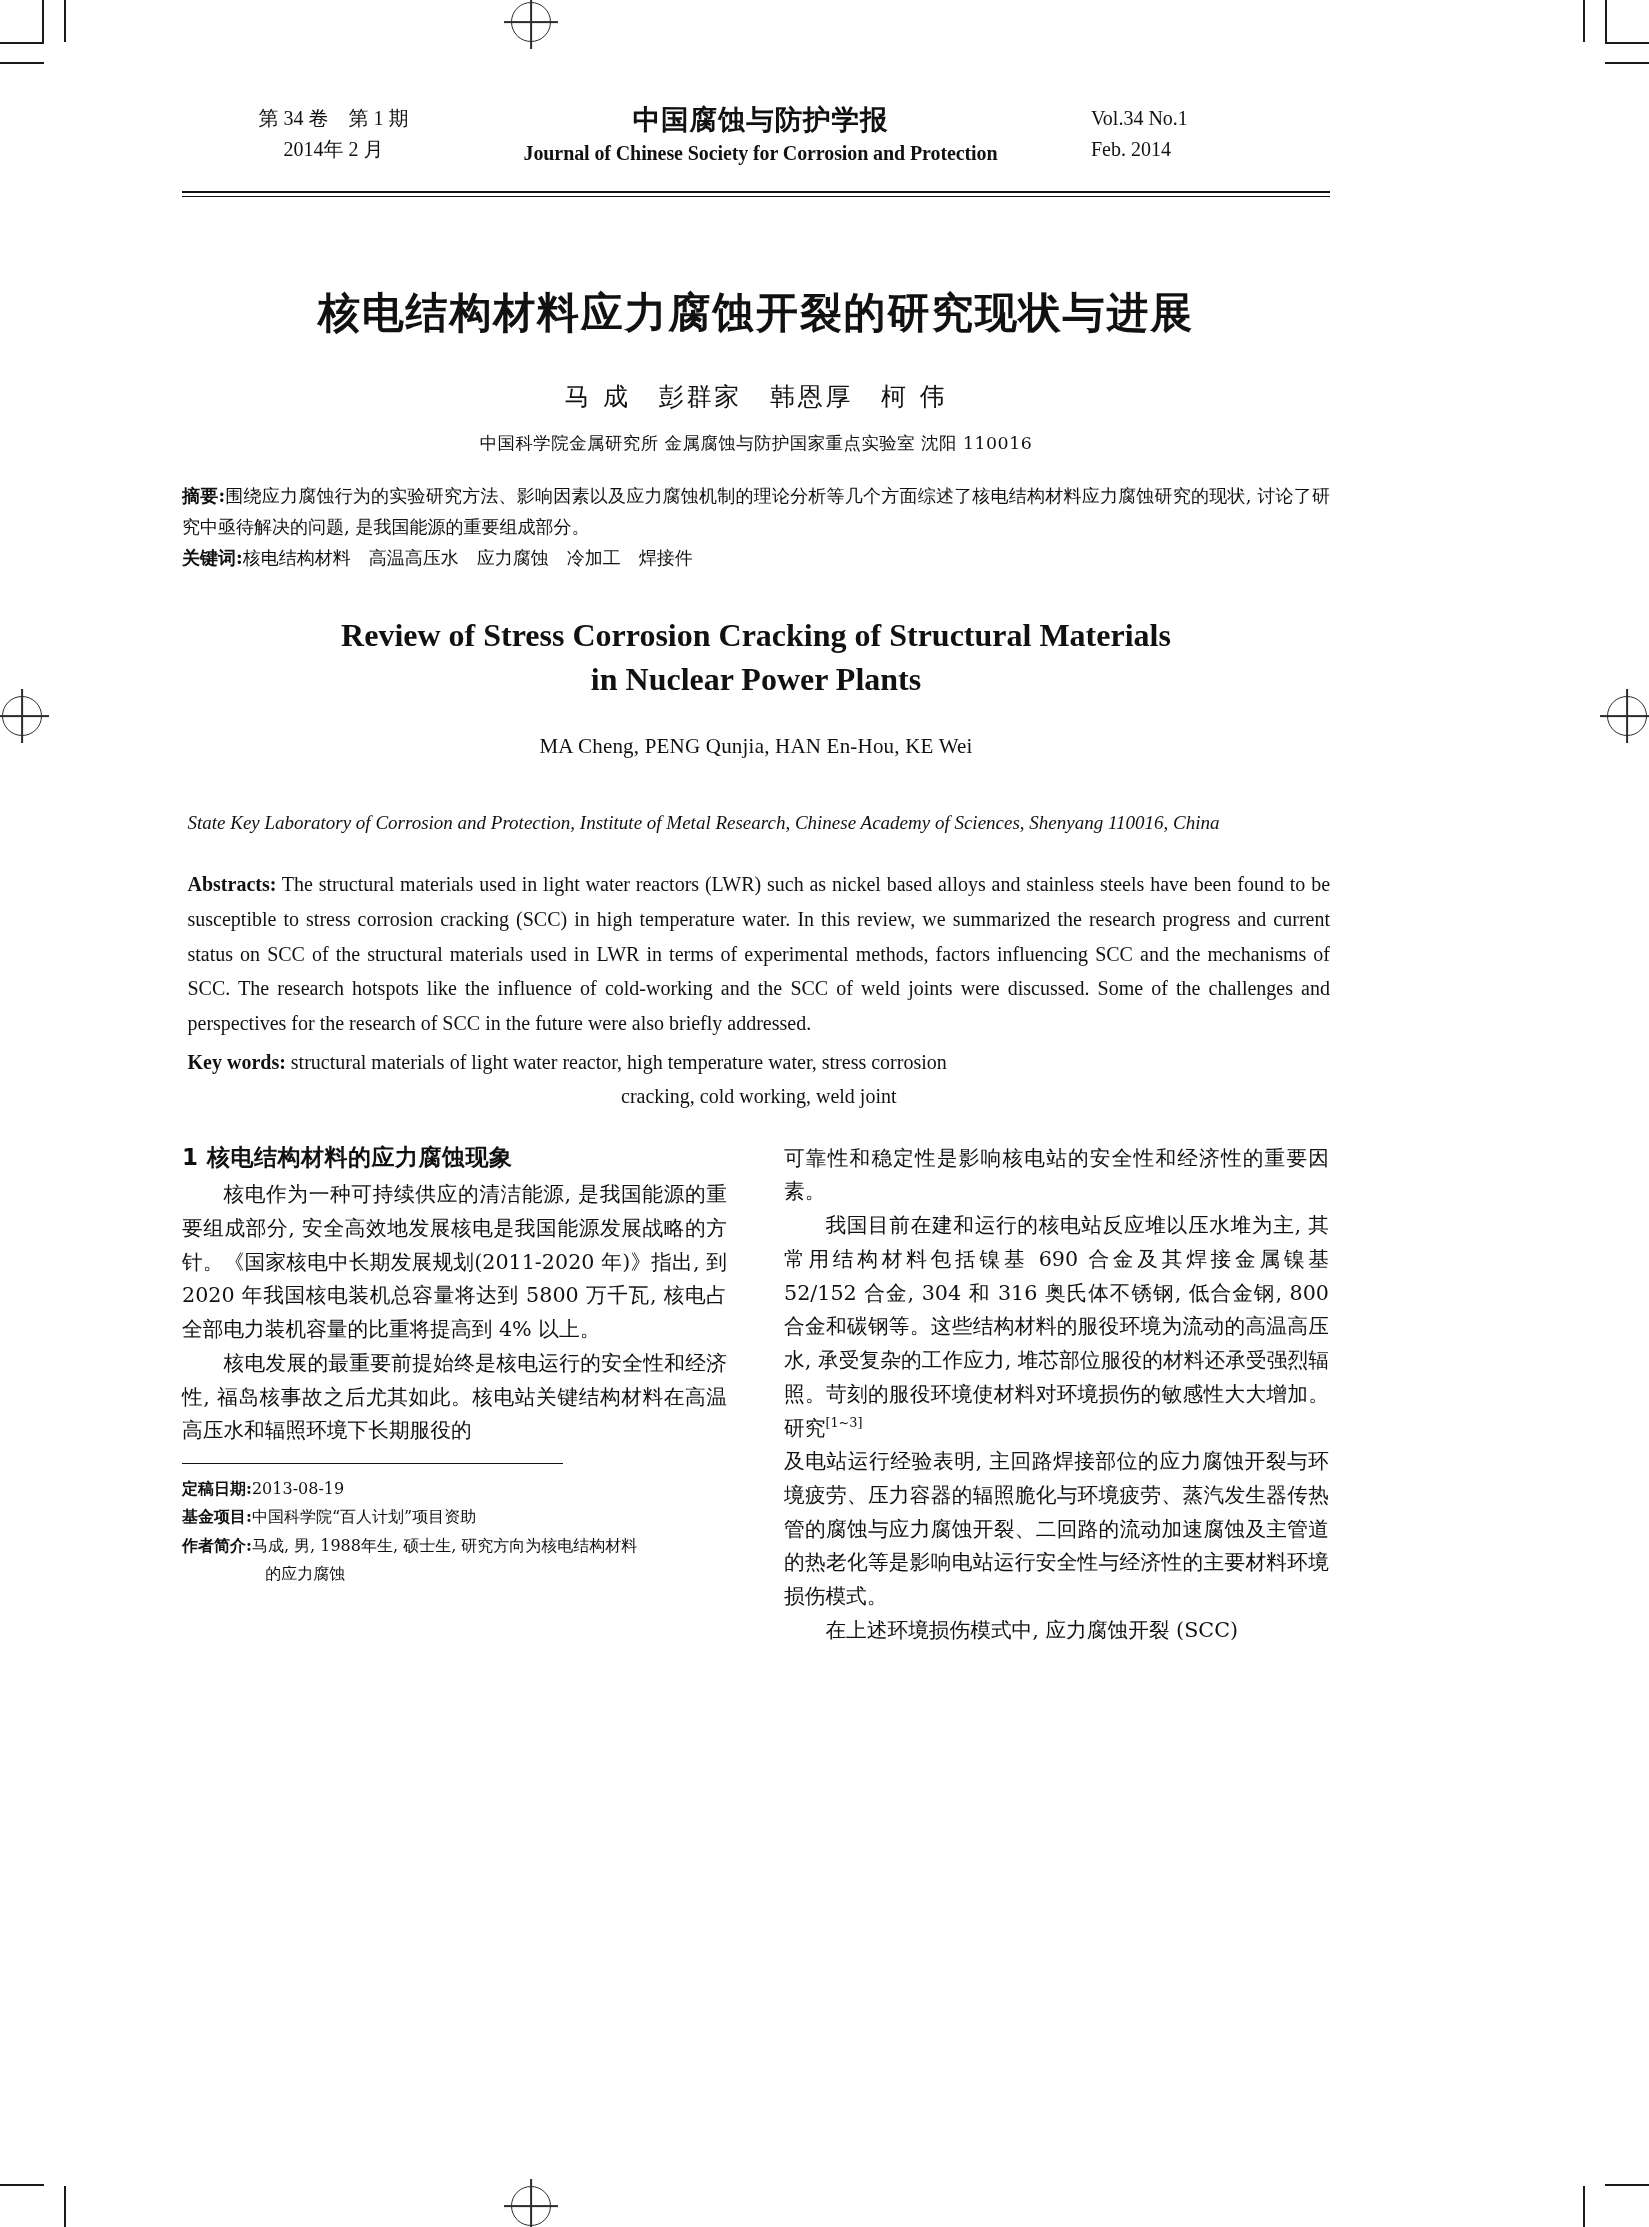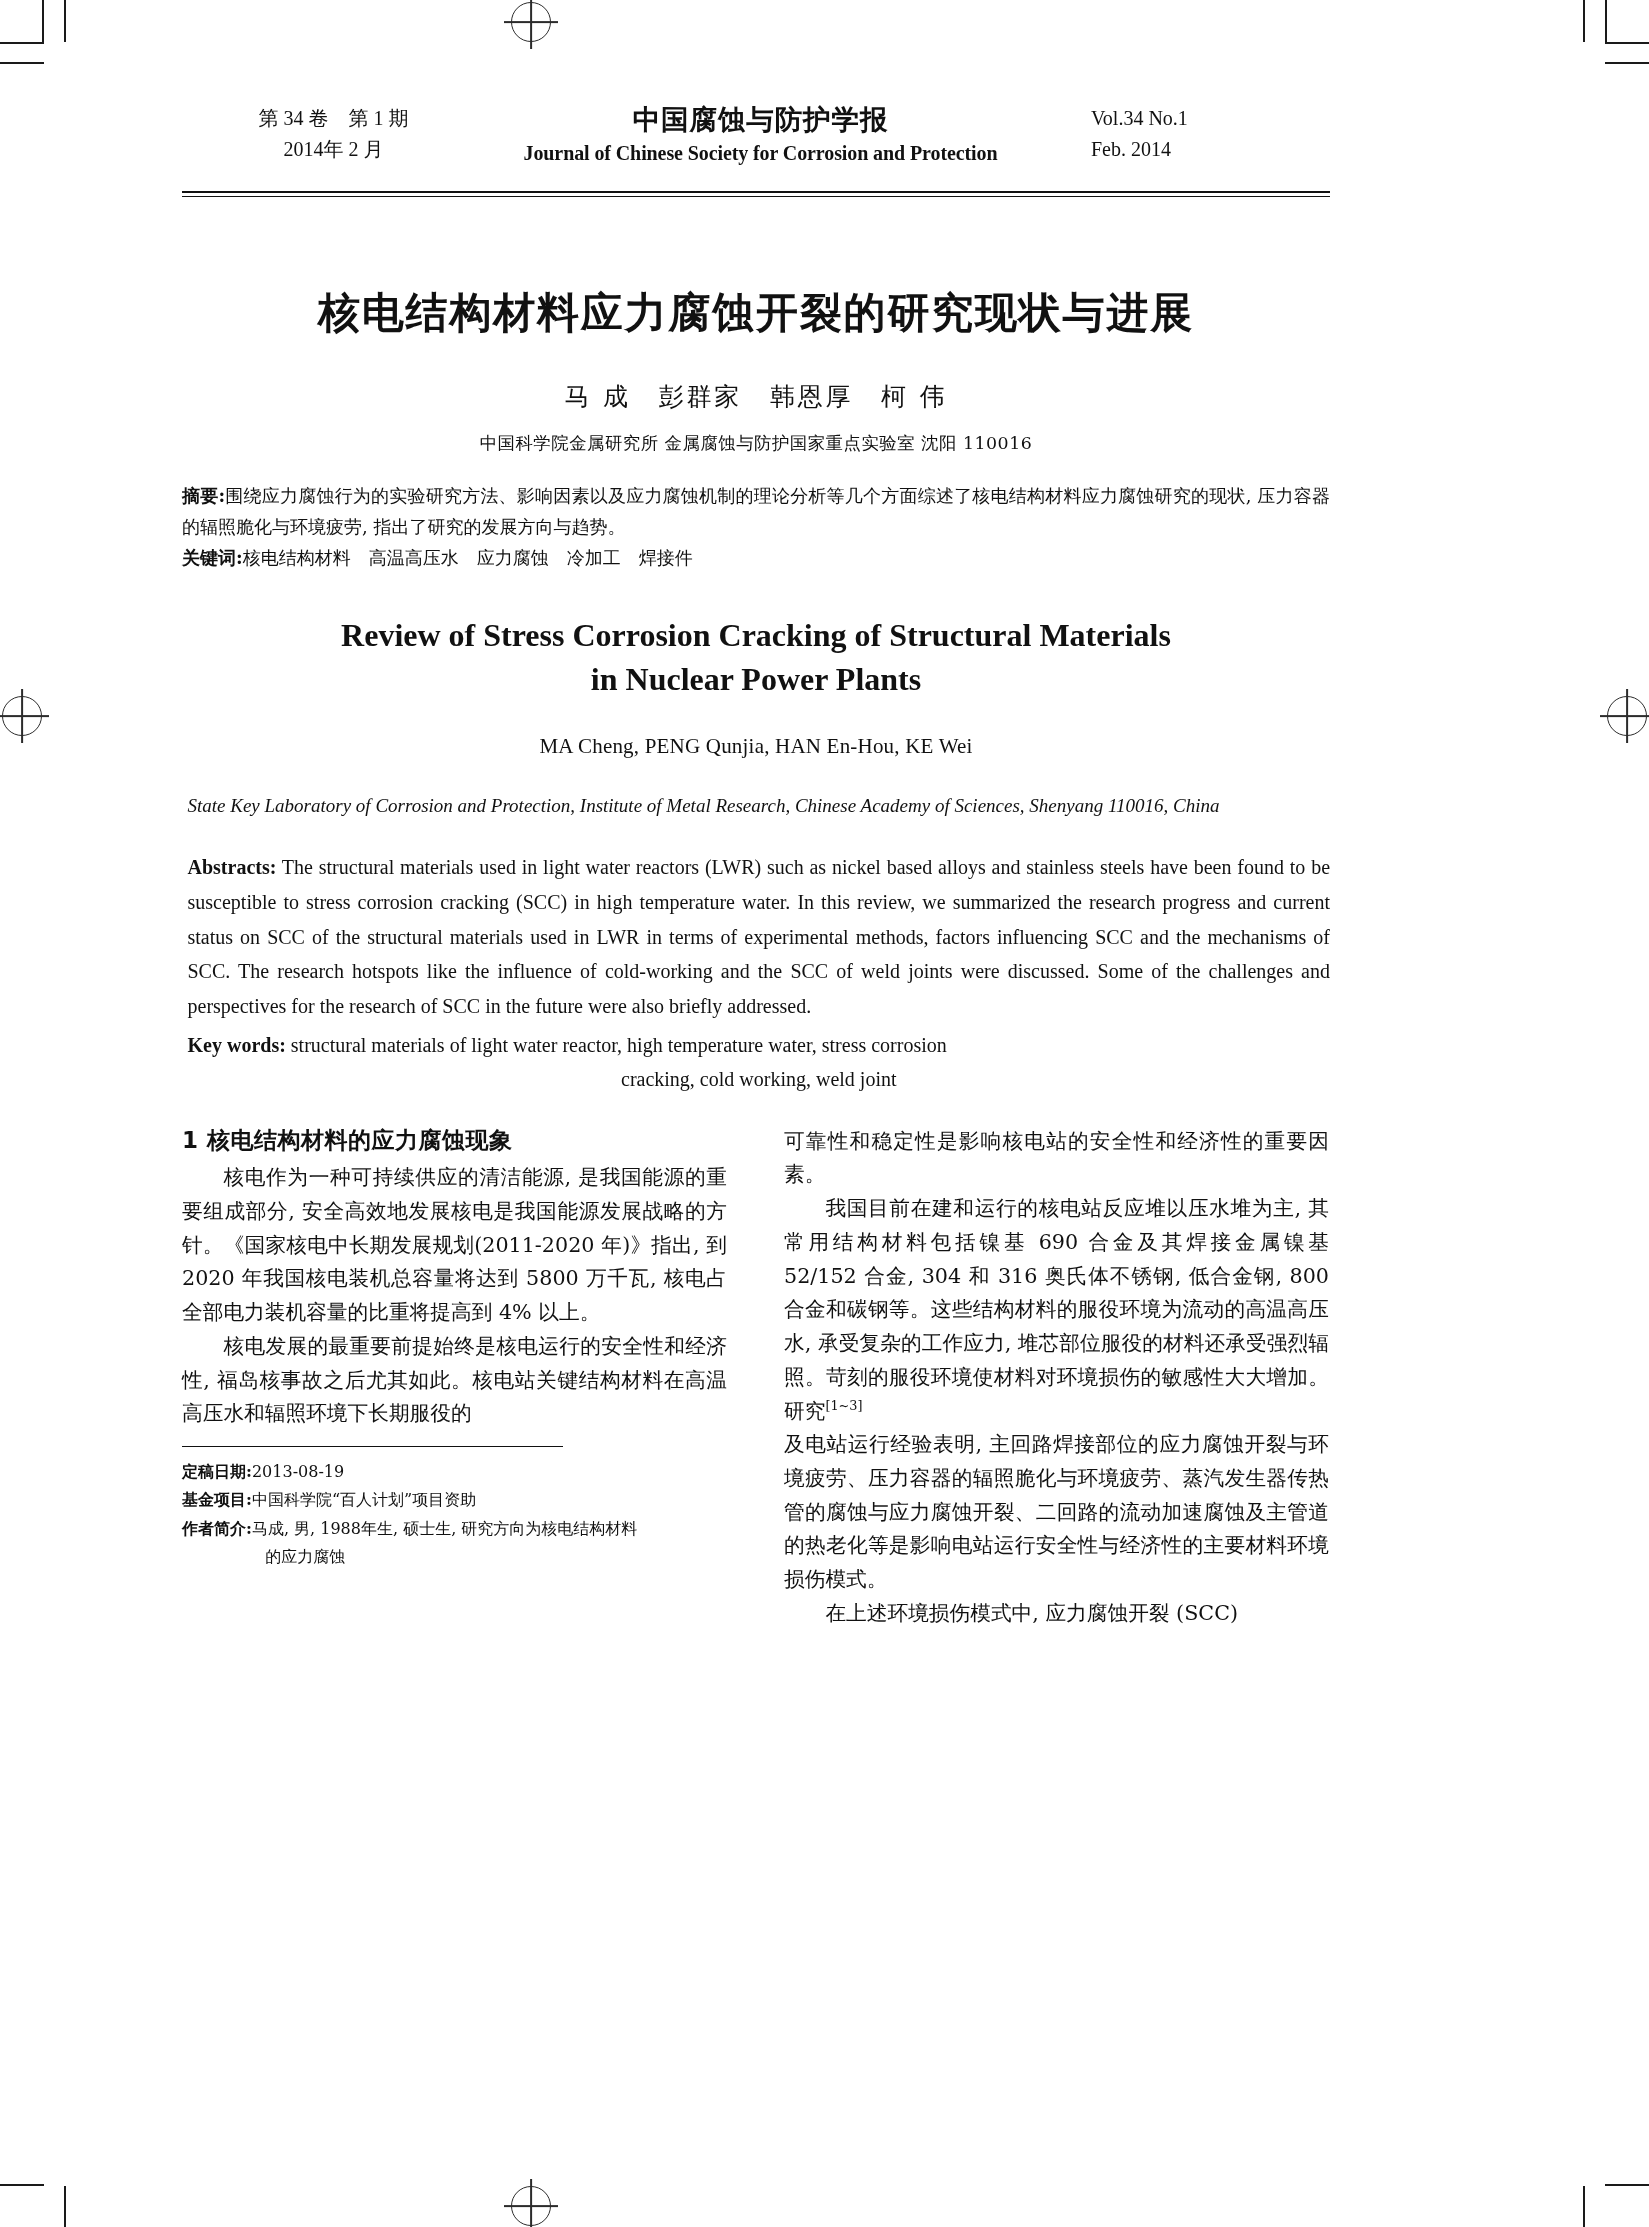--- a/index.html
+++ b/index.html
@@ -137,21 +137,21 @@
   .authors-en {
     text-align: center;
     font-size: 21px;
     margin-top: 33px;
     letter-spacing: 0.2px;
   }
   .affil-en {
     font-style: italic;
     font-size: 19px;
     line-height: 1.75;
-    margin-top: 30px;
+    margin-top: 47px;
     padding-left: 5.5px;
   }
   .abs-en {
     font-size: 20px;
     line-height: 1.74;
     text-align: justify;
     margin-top: 27.5px;
     padding-left: 5.5px;
   }
   .abs-en .lbl { font-weight: 700; }
@@ -264,21 +264,21 @@
     </div>
   </div>
   <div class="rule-thick"></div>
   <div class="rule-thin"></div>
 
   <div class="title-cn">核电结构材料应力腐蚀开裂的研究现状与进展</div>
   <div class="authors-cn">马 成　彭群家　韩恩厚　柯 伟</div>
   <div class="affil-cn">中国科学院金属研究所 金属腐蚀与防护国家重点实验室 沈阳 110016</div>
 
   <div class="abs-cn">
-    <span class="lbl">摘要:</span><span>围绕应力腐蚀行为的实验研究方法、影响因素以及应力腐蚀机制的理论分析等几个方面综述了核电结构材料应力腐蚀研究的现状, 压力容器的辐照脆化与环境疲劳, 指出了研究的发展方向与趋势。</span>
+    <span class="lbl">摘要:</span><span>围绕应力腐蚀行为的实验研究方法、影响因素以及应力腐蚀机制的理论分析等几个方面综述了核电结构材料应力腐蚀研究的现状, 讨论了研究中亟待解决的问题, 是我国能源的重要组成部分。</span>
   </div>
   <div class="meta-cn">
     <span class="lbl">关键词:</span><span>核电结构材料　高温高压水　应力腐蚀　冷加工　焊接件</span>
   </div>
 
   <div class="title-en">
     <div>Review of Stress Corrosion Cracking of Structural Materials</div>
     <div>in Nuclear Power Plants</div>
   </div>
   <div class="authors-en">MA Cheng, PENG Qunjia, HAN En-Hou, KE Wei</div>

